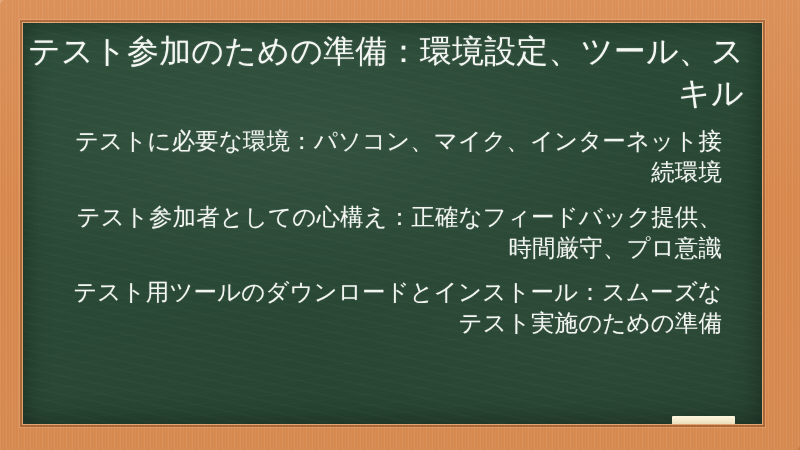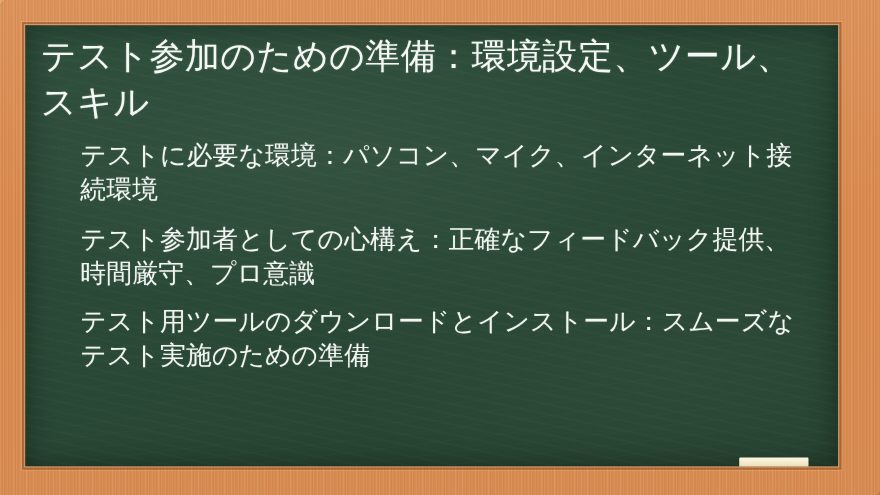--- a/index.html
+++ b/index.html
@@ -84,21 +84,22 @@
     background:
       repeating-linear-gradient(12deg, rgba(255,255,255,0.016) 0 2px, rgba(255,255,255,0) 2px 9px),
       repeating-linear-gradient(-7deg, rgba(255,255,255,0.012) 0 1px, rgba(255,255,255,0) 1px 11px);
     pointer-events: none;
   }
 
   
   .board-inner {
     position: relative;
     z-index: 2;
-    padding: 8px 18px 0 14px;
+    padding: 8px 18px 0 0;
+    text-align: right;
   }
 
   #title {
     color: #f4f7f3;
     font-size: 32px;
     line-height: 1.30;
     font-weight: 400;
     letter-spacing: 0.2px;
     text-shadow: 0 0 2px rgba(255,255,255,0.22);
     margin: 0 0 10px 0;

